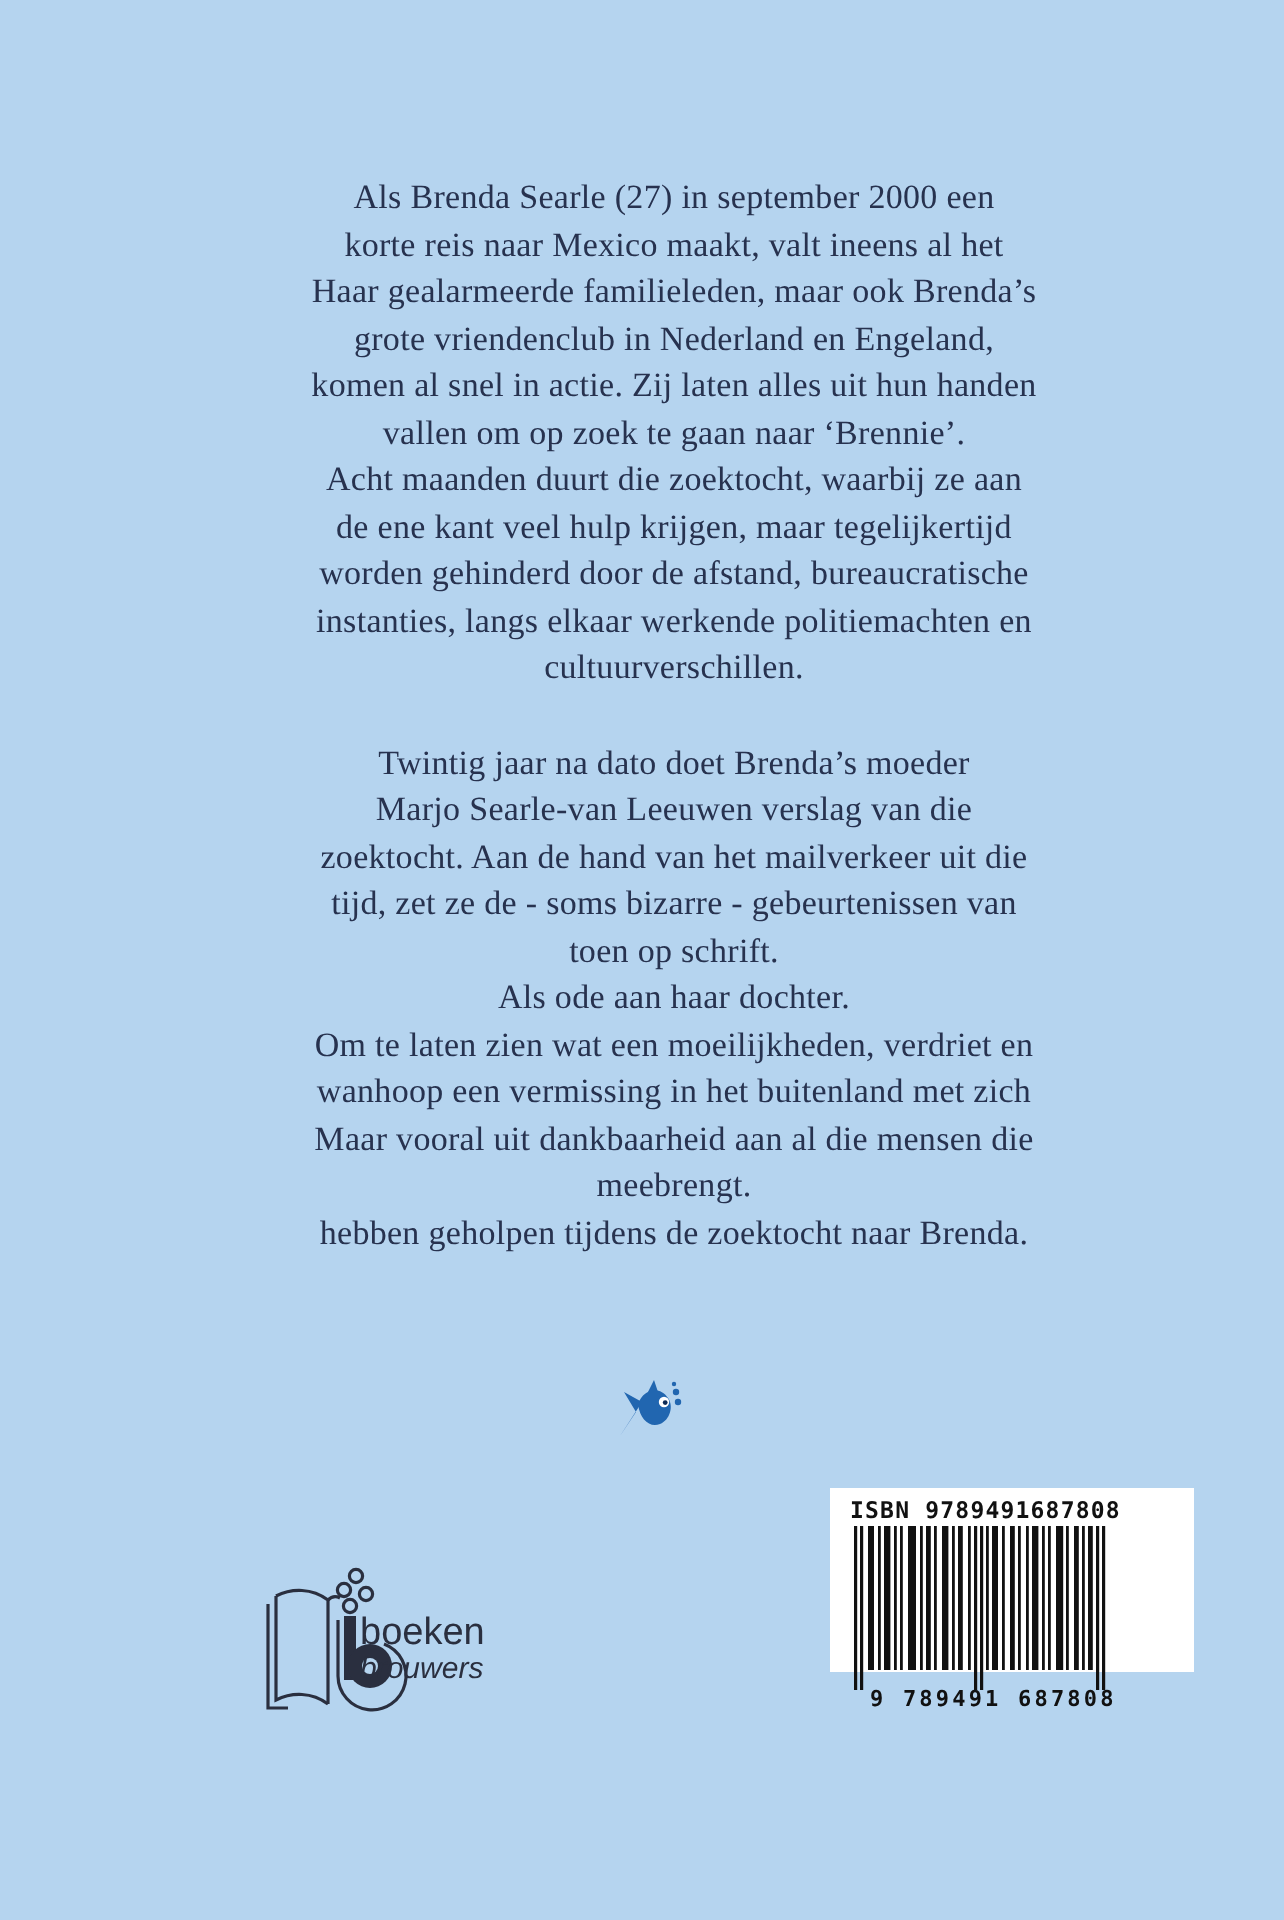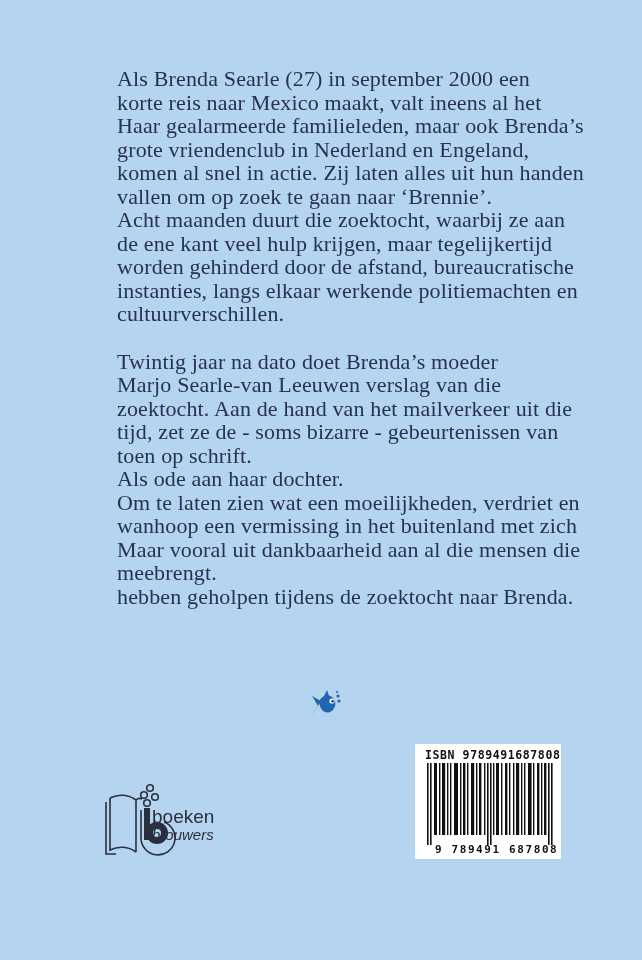--- a/index.html
+++ b/index.html
@@ -6,59 +6,61 @@
   body {
     width: 642px; height: 960px;
     background: #b5d4ef;
     position: relative;
     overflow: hidden;
     font-family: "Liberation Serif", "DejaVu Serif", serif;
     color: #27324f;
   }
   .blurb {
     position: absolute;
-    left: 117px; top: 67px;
+    left: 117px; top: 87px;
     width: 440px;
-    font-size: 22px;
+    font-size: 17px;
     line-height: 23.5px;
     letter-spacing: 0.15px;
+    text-align: center;
   }
   .blurb .line { display: block; white-space: nowrap; }
   .blurb .gap { display: block; height: 24px; }
 
   .fish {
     position: absolute; left: 308px; top: 688px;
     width: 34px; height: 34px;
   }
 
   .barcode-box {
     position: absolute; left: 415px; top: 744px;
-    width: 146px; height: 115px;
+    width: 146px; height: 92px;
     background: #ffffff;
+    padding-left: 36px;
   }
   .isbn-top {
     position: absolute; left: 10px; top: 4px;
     font-family: "DejaVu Sans Mono", "Liberation Mono", monospace;
     font-size: 11.5px; letter-spacing: 0.6px;
     color: #111; font-weight: bold;
     white-space: nowrap;
   }
   .bars {
     position: absolute; left: 12px; top: 19px;
     width: 126px; height: 82px;
   }
   .isbn-bottom {
     position: absolute; left: 20px; top: 99px;
     font-family: "DejaVu Sans Mono", "Liberation Mono", monospace;
     font-size: 11px; color: #111; font-weight: bold;
     white-space: nowrap; letter-spacing: 1.6px;
   }
 
   .publisher-logo {
-    position: absolute; left: 104px; top: 780px;
+    position: absolute; left: 132px; top: 780px;
     width: 130px; height: 90px;
   }
   .pub-word {
     position: absolute;
     font-family: "Liberation Sans", "DejaVu Sans", sans-serif;
     color: #2a2f3f;
     white-space: nowrap;
   }
   .pub-word.one { left: 48px; top: 26px; font-size: 19px; }
   .pub-word.two { left: 48px; top: 46px; font-size: 15px; font-style: italic; }

